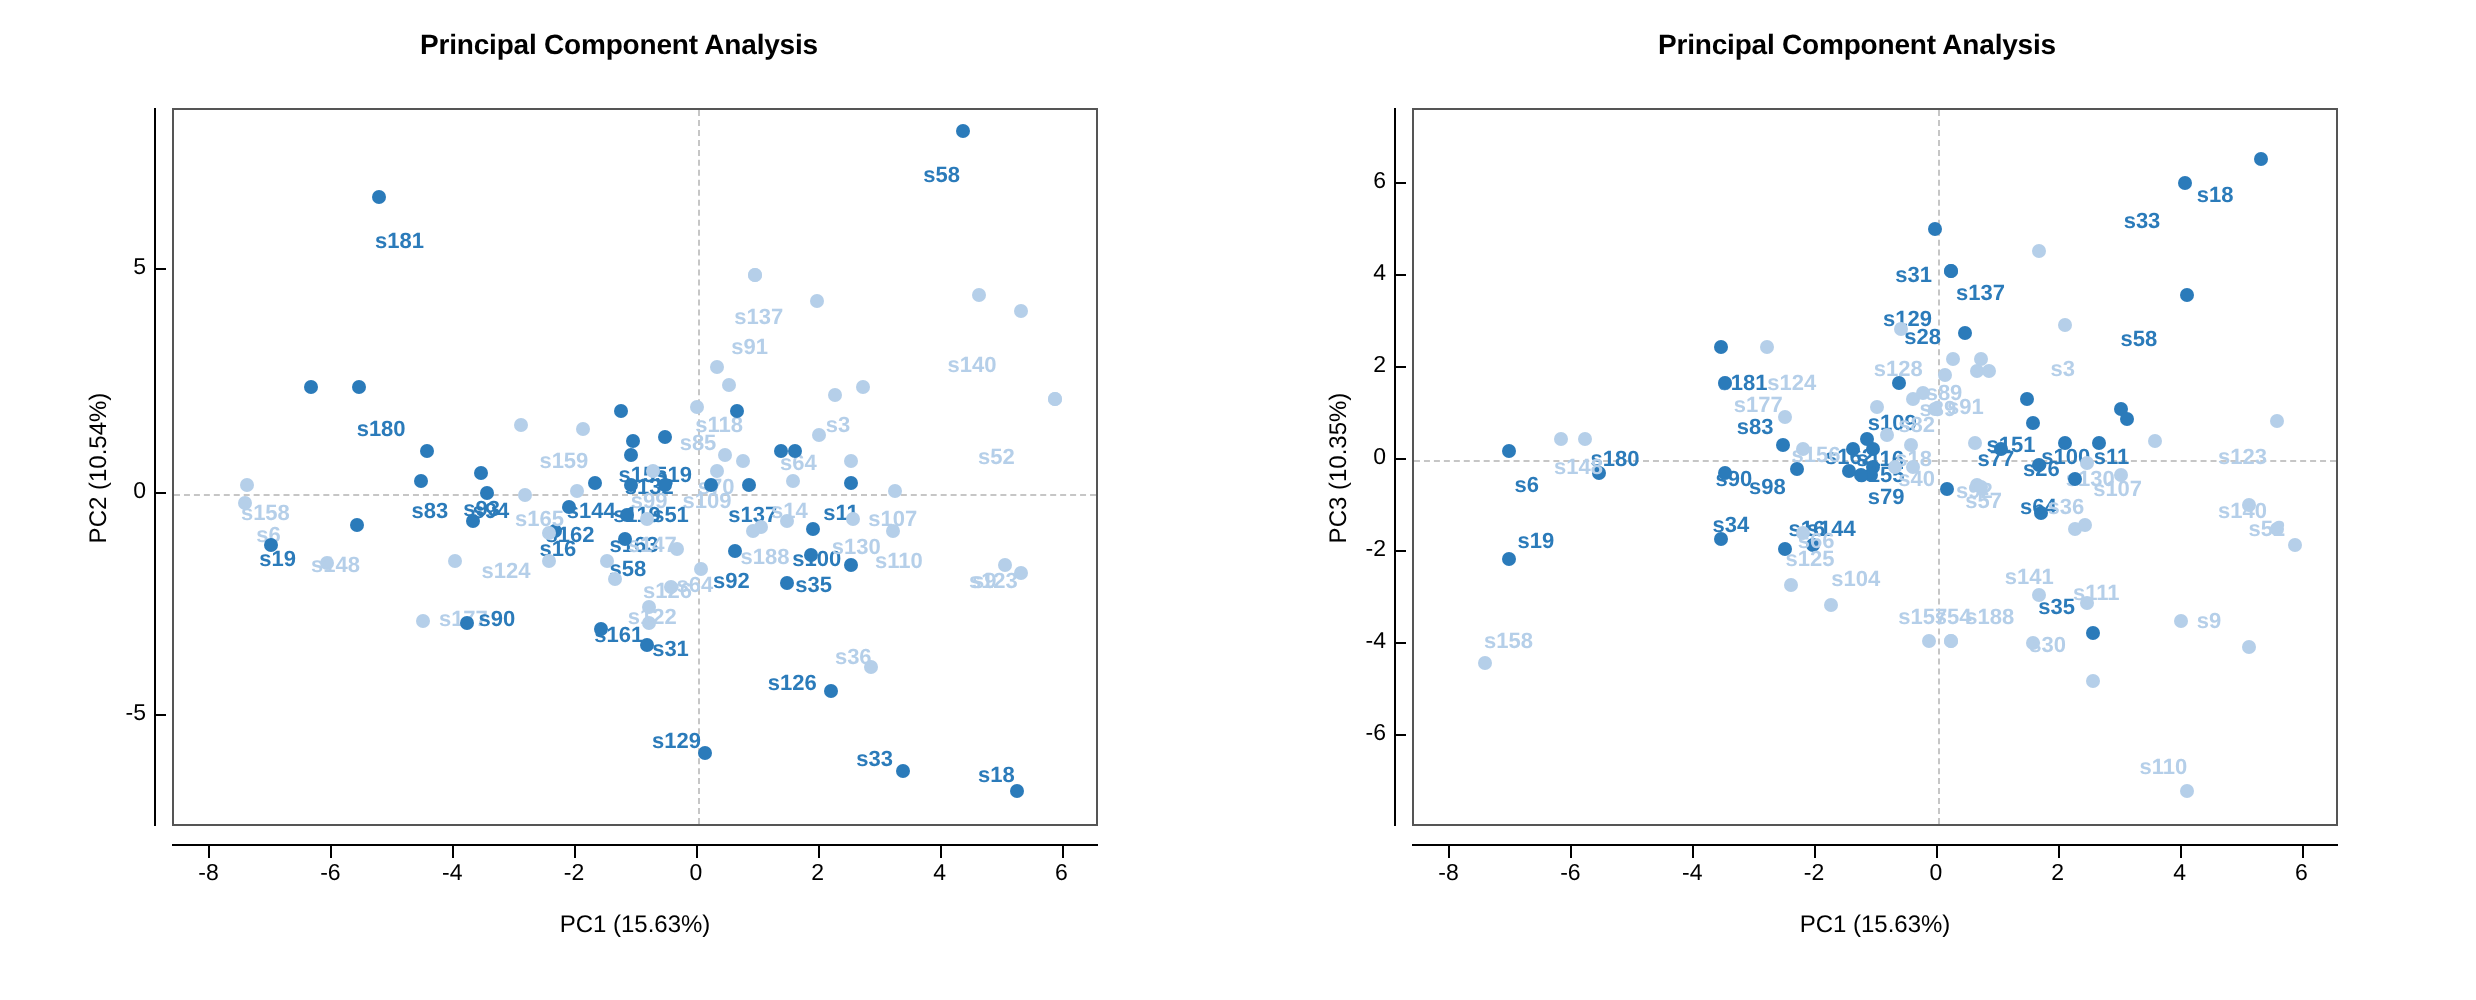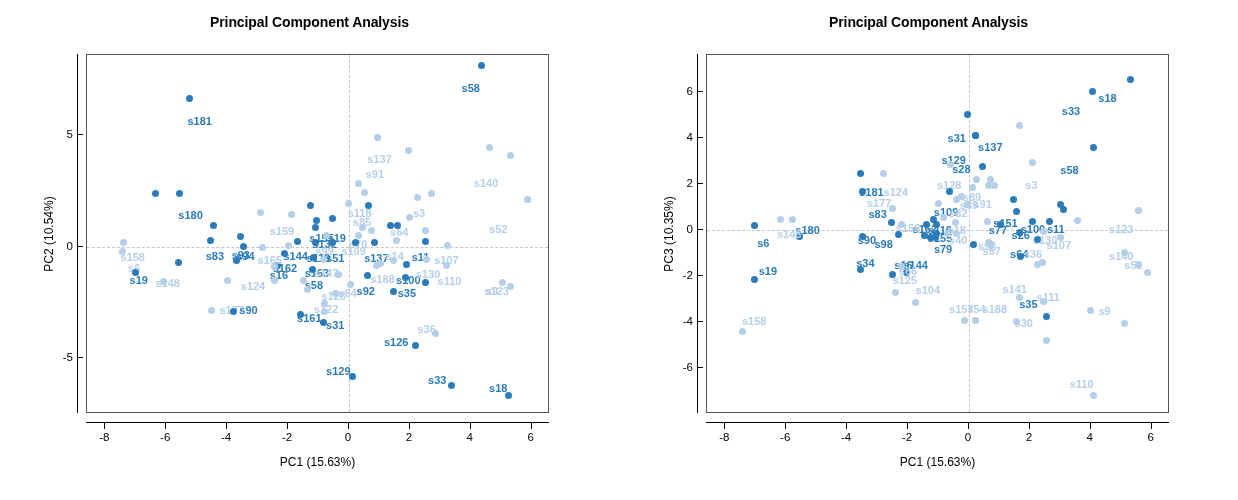--- a/index.html
+++ b/index.html
@@ -135,21 +135,21 @@
         <div class="lbl" style="left: 399.033px; top: 122.64px; color: rgb(181, 207, 233);">s140</div>
         <div class="pt" style="left: 92.9046px; top: 138.248px; background: rgb(43, 123, 186);"></div>
         <div class="lbl" style="left: 103.566px; top: 154.972px; color: rgb(43, 123, 186);">s180</div>
         <div class="pt" style="left: 277.191px; top: 137.134px; background: rgb(181, 207, 233);"></div>
         <div class="lbl" style="left: 272.622px; top: 152.742px; color: rgb(181, 207, 233);">s118</div>
         <div class="pt" style="left: 330.497px; top: 142.708px; background: rgb(181, 207, 233);"></div>
         <div class="lbl" style="left: 332.02px; top: 152.742px; color: rgb(181, 207, 233);">s3</div>
         <div class="pt" style="left: 440.155px; top: 144.938px; background: rgb(181, 207, 233);"></div>
         <div class="lbl" style="left: 411.217px; top: 169.466px; color: rgb(181, 207, 233);">s52</div>
         <div class="pt" style="left: 261.961px; top: 148.283px; background: rgb(181, 207, 233);"></div>
-        <div class="lbl" style="left: 275px; top: 161.661px; color: rgb(181, 207, 233);">s85</div>
+        <div class="lbl" style="left: 262px; top: 161.661px; color: rgb(181, 207, 233);">s85</div>
         <div class="pt" style="left: 204.086px; top: 159.432px; background: rgb(181, 207, 233);"></div>
         <div class="lbl" style="left: 194.947px; top: 170.581px; color: rgb(181, 207, 233);">s159</div>
         <div class="pt" style="left: 322.882px; top: 162.776px; background: rgb(181, 207, 233);"></div>
         <div class="lbl" style="left: 312.22px; top: 171.696px; color: rgb(181, 207, 233);">s64</div>
         <div class="pt" style="left: 229.977px; top: 165.006px; background: rgb(43, 123, 186);"></div>
         <div class="lbl" style="left: 234.546px; top: 178.385px; color: rgb(43, 123, 186);">s155</div>
         <div class="pt" style="left: 245.207px; top: 163.891px; background: rgb(43, 123, 186);"></div>
         <div class="lbl" style="left: 249.776px; top: 178.385px; color: rgb(43, 123, 186);">s19</div>
         <div class="pt" style="left: 228.454px; top: 172.811px; background: rgb(43, 123, 186);"></div>
         <div class="lbl" style="left: 237.592px; top: 183.96px; color: rgb(43, 123, 186);">s132</div>

